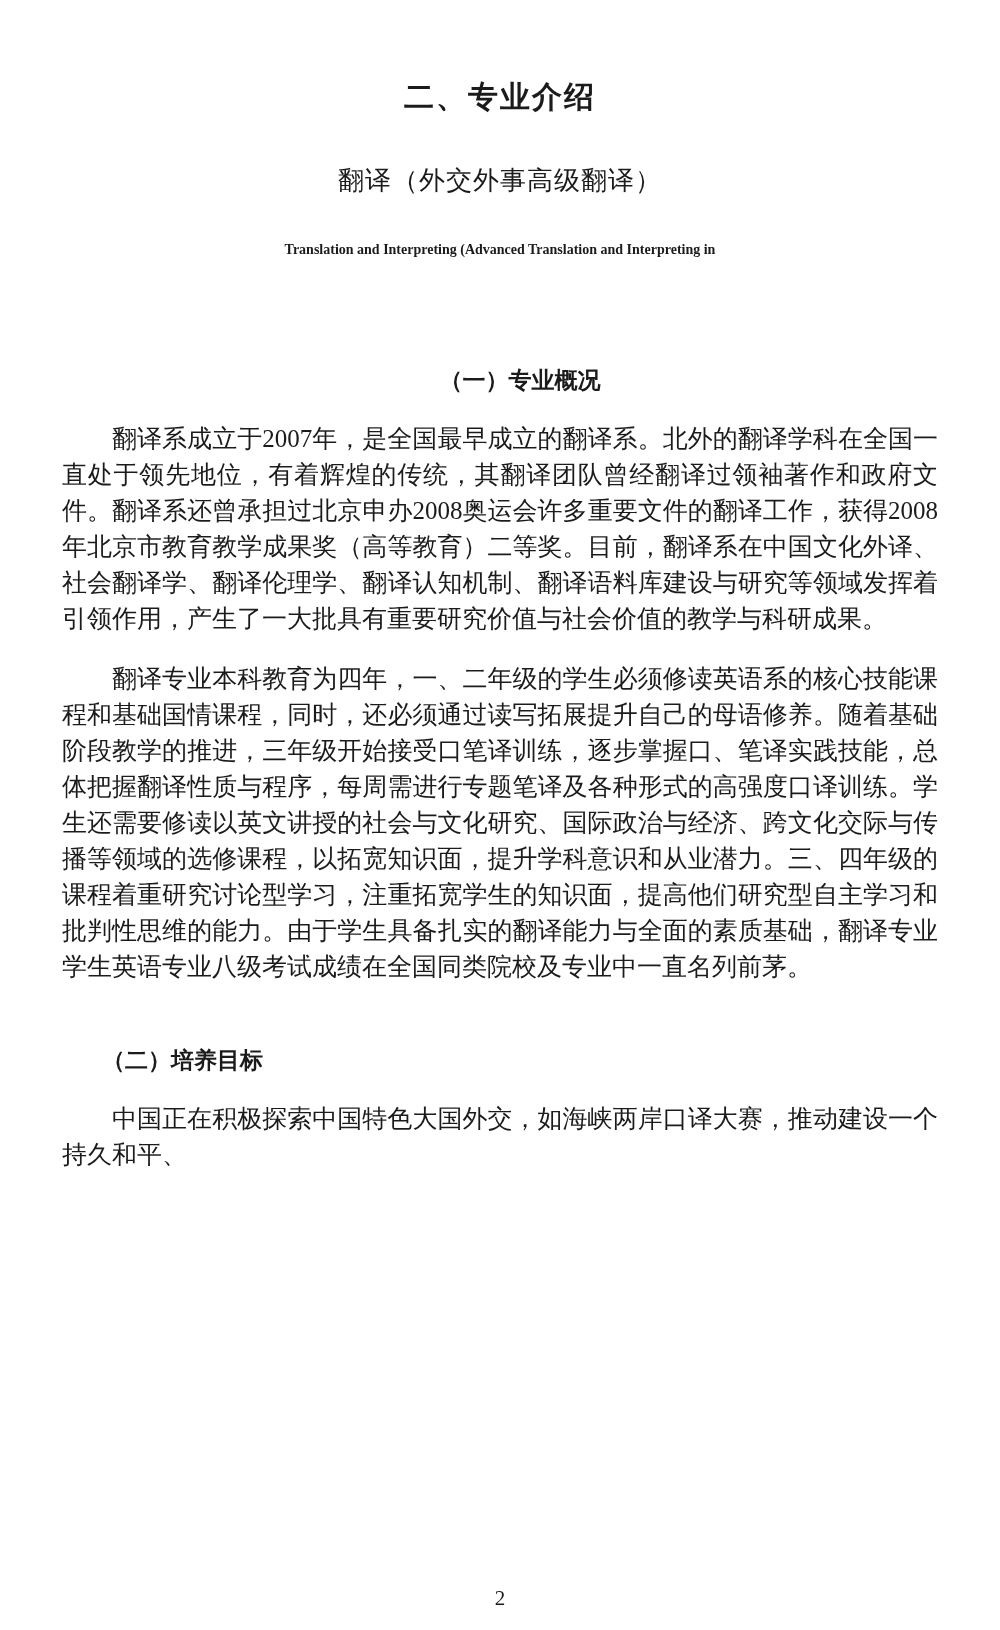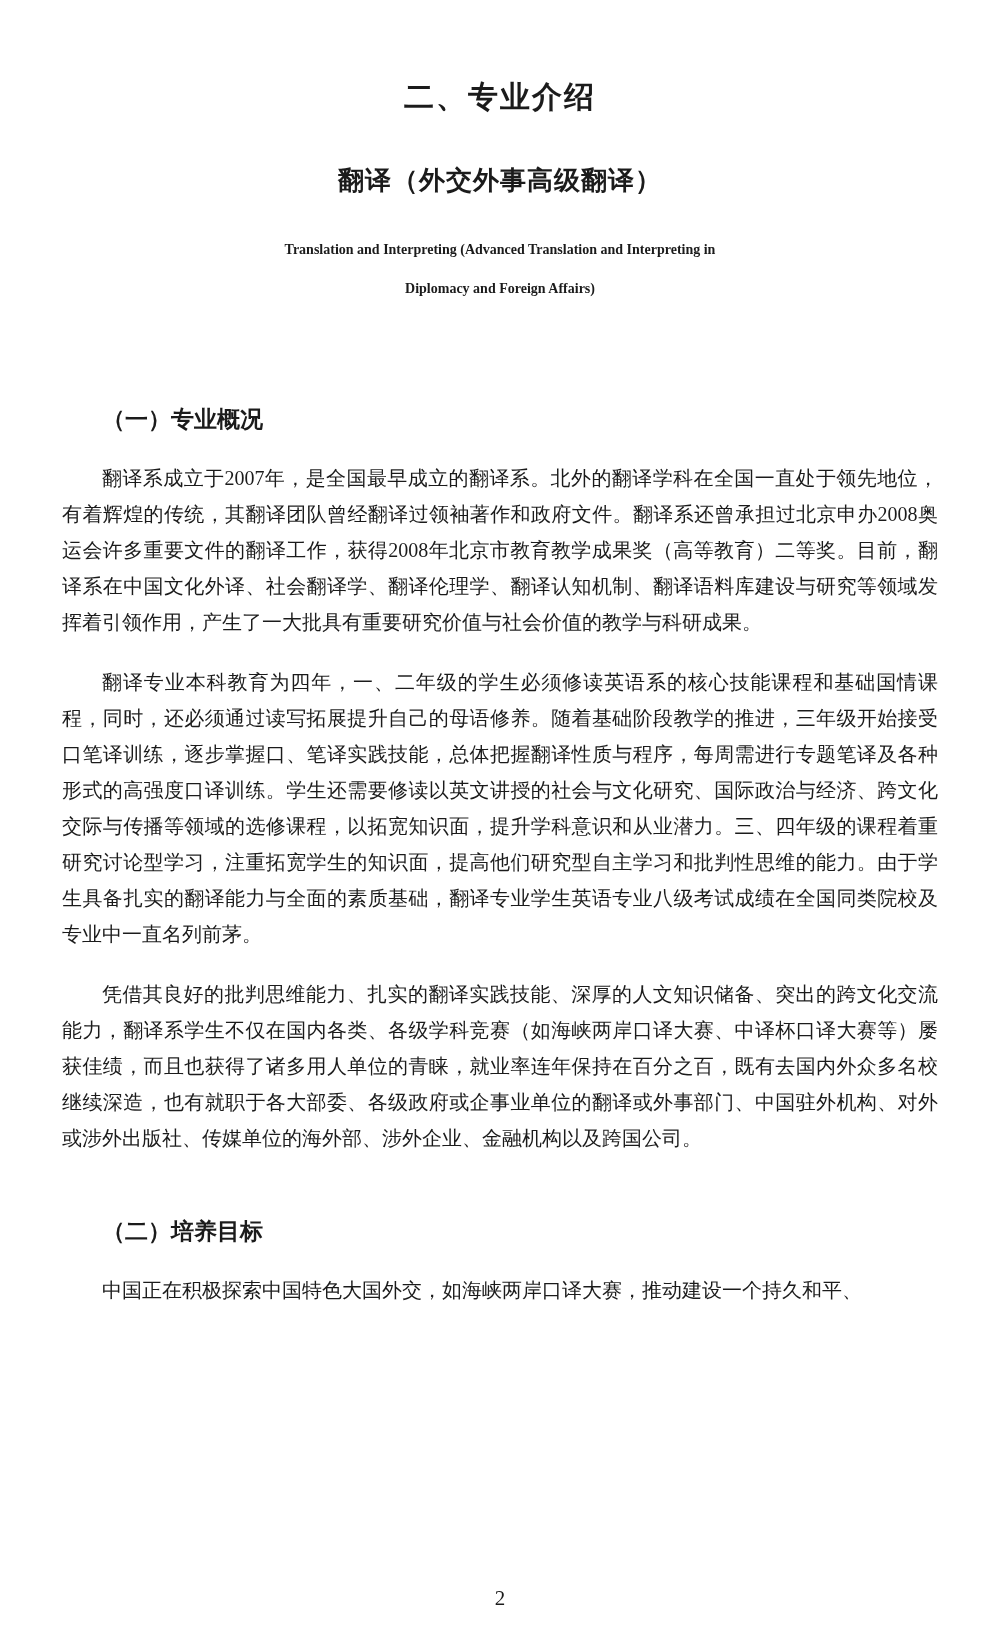--- a/index.html
+++ b/index.html
@@ -25,48 +25,49 @@
     font-size: 30px;
     line-height: 34px;
     font-weight: 700;
     letter-spacing: 2px;
   }
   .program-title-zh {
     margin: 50px 0 4px 0;
     text-align: center;
     font-size: 26px;
     line-height: 34px;
-    font-weight: 700;
+    font-weight: 400;
     letter-spacing: 1px;
   }
   .program-title-en {
     margin: 32px 0 0 0;
     text-align: center;
     font-size: 14px;
     line-height: 39px;
     font-weight: 700;
     font-family: "Liberation Serif", "DejaVu Serif", serif;
   }
   .program-title-en span { display: block; }
   .section-heading {
     margin: 0;
     padding-left: 40px;
     font-size: 23px;
     line-height: 32px;
     font-weight: 700;
   }
   .section-heading.first {
     margin-top: 96px;
+    text-align: center;
   }
   .section-heading.second {
     margin-top: 60px;
   }
   p.body-para {
     margin: 24px 0 0 0;
-    font-size: 20px;
+    font-size: 25px;
     line-height: 36px;
     text-align: justify;
     text-indent: 2em;
     word-break: break-all;
   }
   .page-number {
     position: absolute;
     left: 0;
     right: 0;
     top: 1586px;
@@ -79,32 +80,30 @@
 <body>
 
 <div class="page">
 
   <h1 class="doc-title">二、专业介绍</h1>
 
   <h2 class="program-title-zh">翻译（外交外事高级翻译）</h2>
 
   <h3 class="program-title-en">
     <span>Translation and Interpreting (Advanced Translation and Interpreting in</span>
-    <span>Diplomacy and Foreign Affairs)</span>
   </h3>
 
   <div class="section">
     <h4 class="section-heading first">（一）专业概况</h4>
 
     <p class="body-para">翻译系成立于2007年，是全国最早成立的翻译系。北外的翻译学科在全国一直处于领先地位，有着辉煌的传统，其翻译团队曾经翻译过领袖著作和政府文件。翻译系还曾承担过北京申办2008奥运会许多重要文件的翻译工作，获得2008年北京市教育教学成果奖（高等教育）二等奖。目前，翻译系在中国文化外译、社会翻译学、翻译伦理学、翻译认知机制、翻译语料库建设与研究等领域发挥着引领作用，产生了一大批具有重要研究价值与社会价值的教学与科研成果。</p>
 
     <p class="body-para">翻译专业本科教育为四年，一、二年级的学生必须修读英语系的核心技能课程和基础国情课程，同时，还必须通过读写拓展提升自己的母语修养。随着基础阶段教学的推进，三年级开始接受口笔译训练，逐步掌握口、笔译实践技能，总体把握翻译性质与程序，每周需进行专题笔译及各种形式的高强度口译训练。学生还需要修读以英文讲授的社会与文化研究、国际政治与经济、跨文化交际与传播等领域的选修课程，以拓宽知识面，提升学科意识和从业潜力。三、四年级的课程着重研究讨论型学习，注重拓宽学生的知识面，提高他们研究型自主学习和批判性思维的能力。由于学生具备扎实的翻译能力与全面的素质基础，翻译专业学生英语专业八级考试成绩在全国同类院校及专业中一直名列前茅。</p>
 
 
-    <p class="body-para">凭借其良好的批判思维能力、扎实的翻译实践技能、深厚的人文知识储备、突出的跨文化交流能力，翻译系学生不仅在国内各类、各级学科竞赛（如海峡两岸口译大赛、中译杯口译大赛等）屡获佳绩，而且也获得了诸多用人单位的青睐，就业率连年保持在百分之百，既有去国内外众多名校继续深造，也有就职于各大部委、各级政府或企事业单位的翻译或外事部门、中国驻外机构、对外或涉外出版社、传媒单位的海外部、涉外企业、金融机构以及跨国公司。</p>
   </div>
 
   <div class="section">
     <h4 class="section-heading second">（二）培养目标</h4>
 
     <p class="body-para">中国正在积极探索中国特色大国外交，如海峡两岸口译大赛，推动建设一个持久和平、</p>
   </div>
 
   <div class="page-number">2</div>
 

